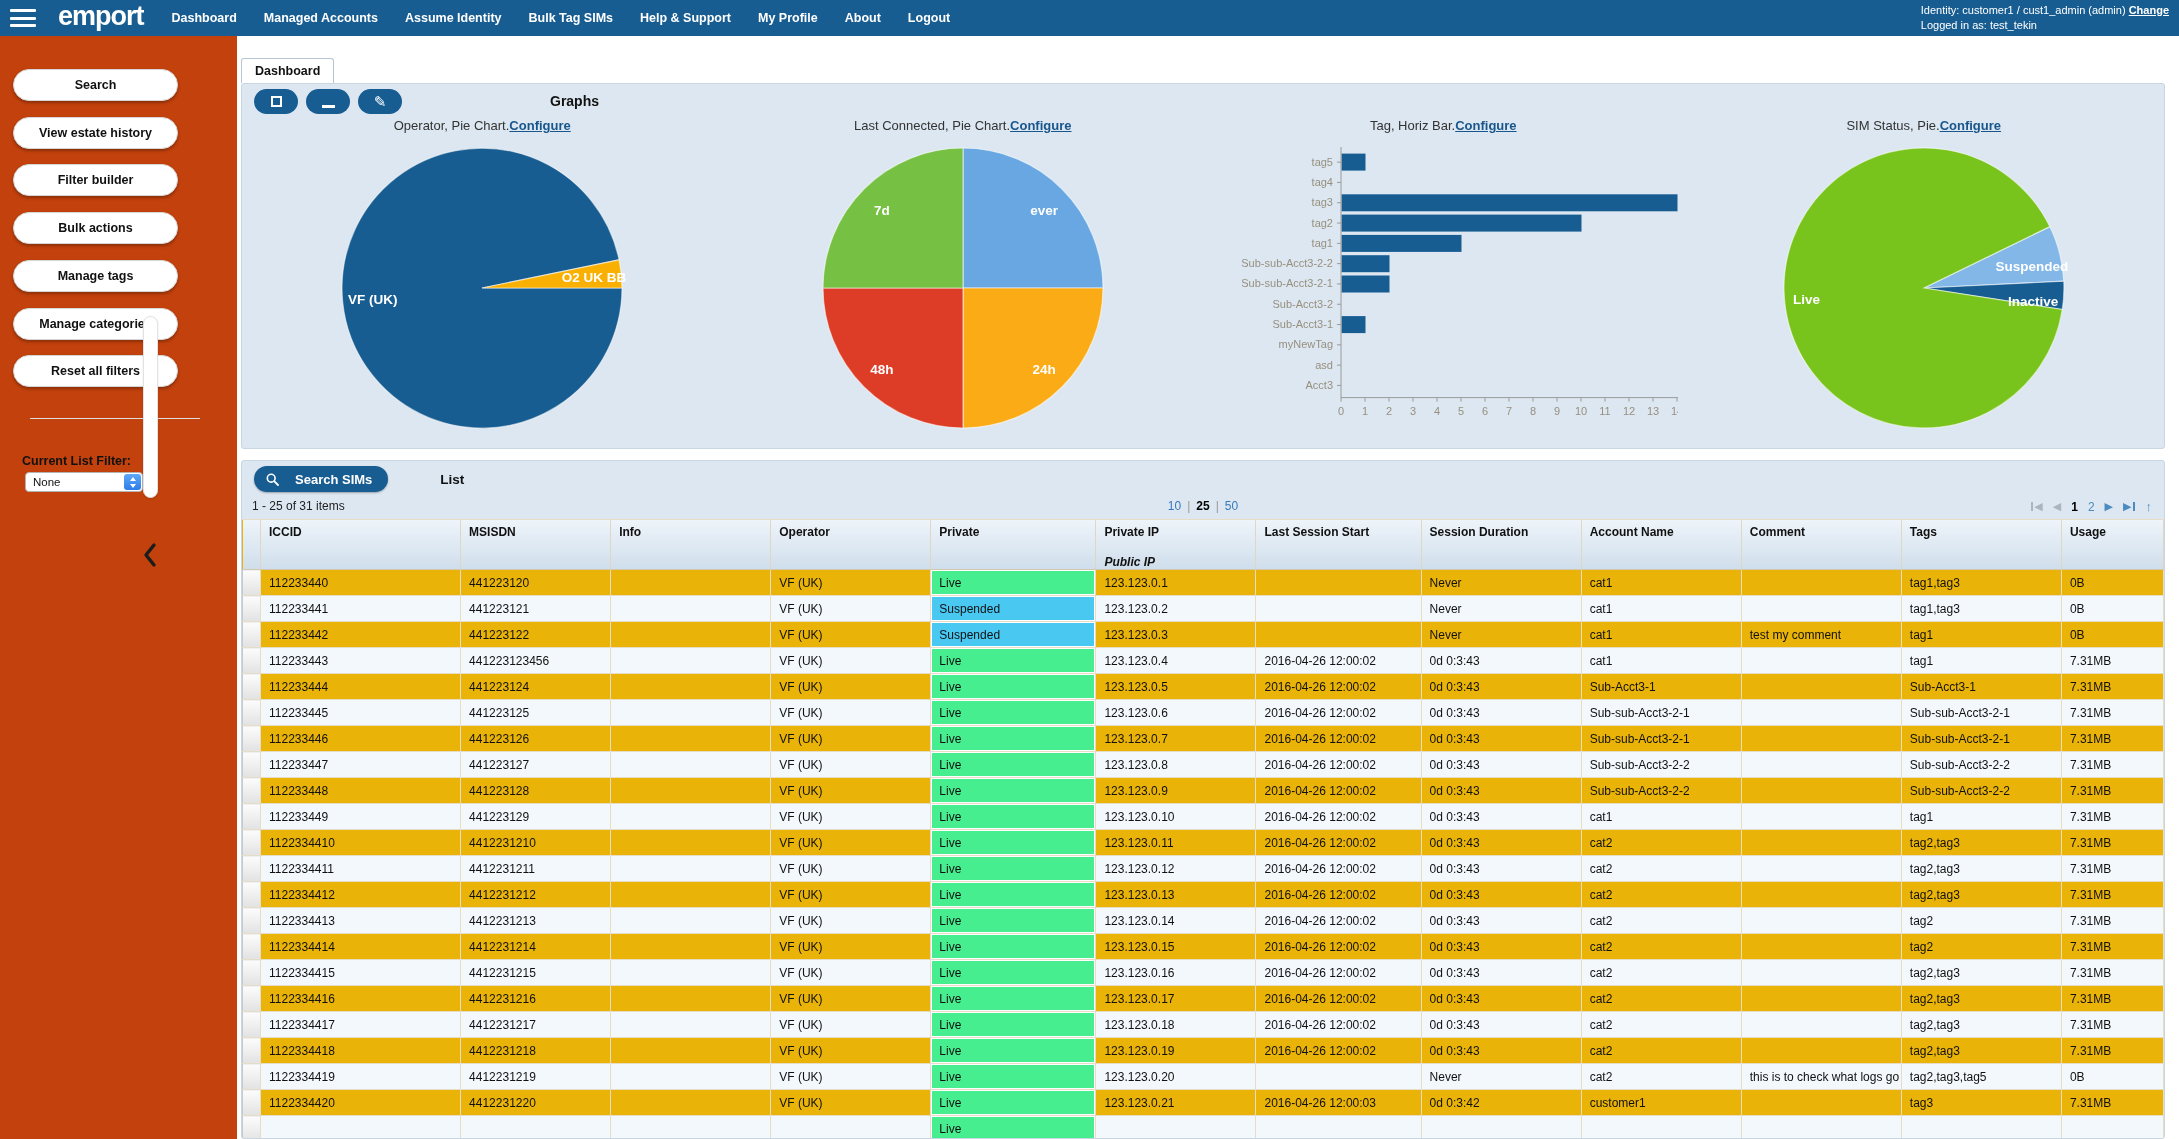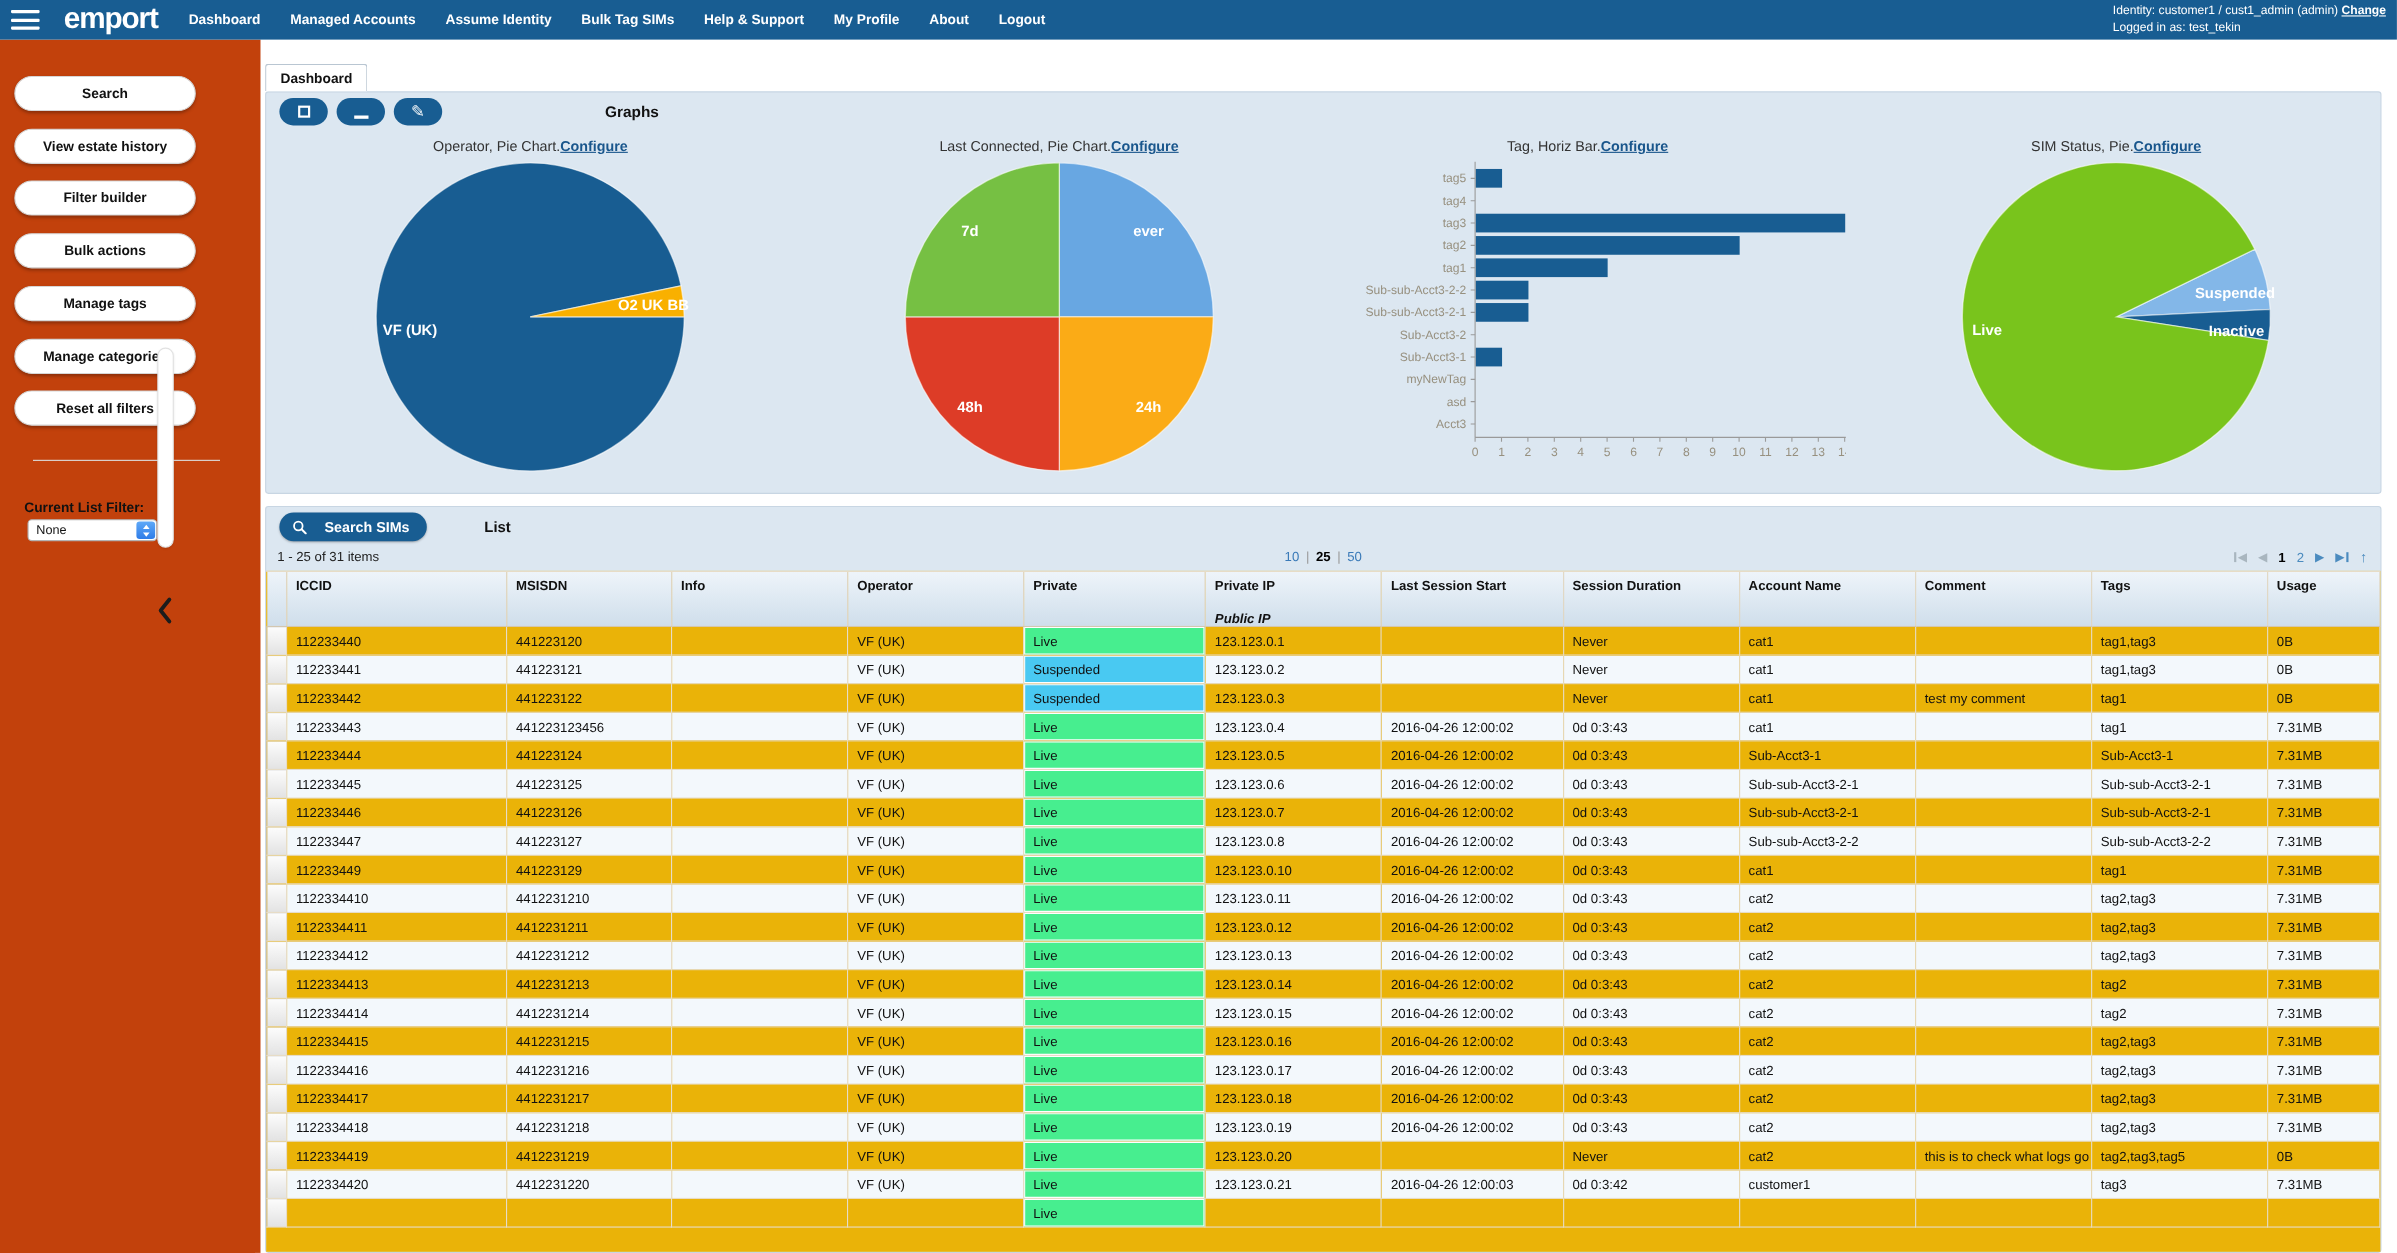--- a/index.html
+++ b/index.html
@@ -45,21 +45,21 @@
   
   .gheader{height:34px;display:flex;align-items:center;padding-left:12px;}
   .pill{width:44px;height:25px;border-radius:13px;background:#185d92;display:flex;align-items:center;justify-content:center;margin-right:8px;cursor:pointer;}
   .ic-square{width:11px;height:11px;border:2px solid #fff;}
   .ic-min{width:13px;height:3px;background:#fff;margin-top:10px;}
   .ic-pencil{color:#fff;font-size:15px;line-height:1;}
   .gtitle{font-size:14px;font-weight:bold;color:#111;margin-left:140px;}
 
   .chart-grid{display:grid;grid-template-columns:repeat(4,1fr);height:330px;}
   .chart-cell{display:flex;flex-direction:column;align-items:center;}
-  .chart-title{height:22px;font-size:13px;color:#333;display:flex;align-items:flex-end;gap:0;white-space:nowrap;}
+  .chart-title{height:22px;font-size:13px;color:#333;display:flex;align-items:flex-start;gap:0;white-space:nowrap;}
   .cfg-link{color:#19568c;font-weight:bold;text-decoration:underline;cursor:pointer;}
   .pie-label{fill:#fff;font-weight:bold;font-size:13.5px;font-family:"Liberation Sans",sans-serif;}
   .bar-cat,.bar-tick{fill:#97907f;font-size:11px;font-family:"Liberation Sans",sans-serif;}
 
   
   .search-row{height:36px;display:flex;align-items:center;padding-left:12px;}
   .search-btn{height:26px;border-radius:14px;background:#185d92;color:#fff;font-weight:bold;font-size:13px;
     display:inline-flex;align-items:center;padding:0 16px 0 12px;gap:16px;cursor:pointer;box-shadow:0 1px 2px rgba(0,0,0,.3);}
   .list-label{font-size:13.5px;font-weight:bold;color:#111;margin-left:52px;}
   .toolbar{height:22px;position:relative;font-size:12px;color:#222;}
@@ -474,20 +474,35 @@
               <td>123.123.0.8</td>
               <td>2016-04-26 12:00:02</td>
               <td>0d 0:3:43</td>
               <td>Sub-sub-Acct3-2-2</td>
               <td class="col-comment"></td>
               <td>Sub-sub-Acct3-2-2</td>
               <td>7.31MB</td>
             </tr>
             <tr>
               <td class="handle"></td>
+              <td>112233448</td>
+              <td>441223128</td>
+              <td></td>
+              <td>VF (UK)</td>
+              <td class="status-live">Live</td>
+              <td>123.123.0.9</td>
+              <td>2016-04-26 12:00:02</td>
+              <td>0d 0:3:43</td>
+              <td>Sub-sub-Acct3-2-2</td>
+              <td class="col-comment"></td>
+              <td>Sub-sub-Acct3-2-2</td>
+              <td>7.31MB</td>
+            </tr>
+            <tr>
+              <td class="handle"></td>
               <td>112233449</td>
               <td>441223129</td>
               <td></td>
               <td>VF (UK)</td>
               <td class="status-live">Live</td>
               <td>123.123.0.10</td>
               <td>2016-04-26 12:00:02</td>
               <td>0d 0:3:43</td>
               <td>cat1</td>
               <td class="col-comment"></td>

